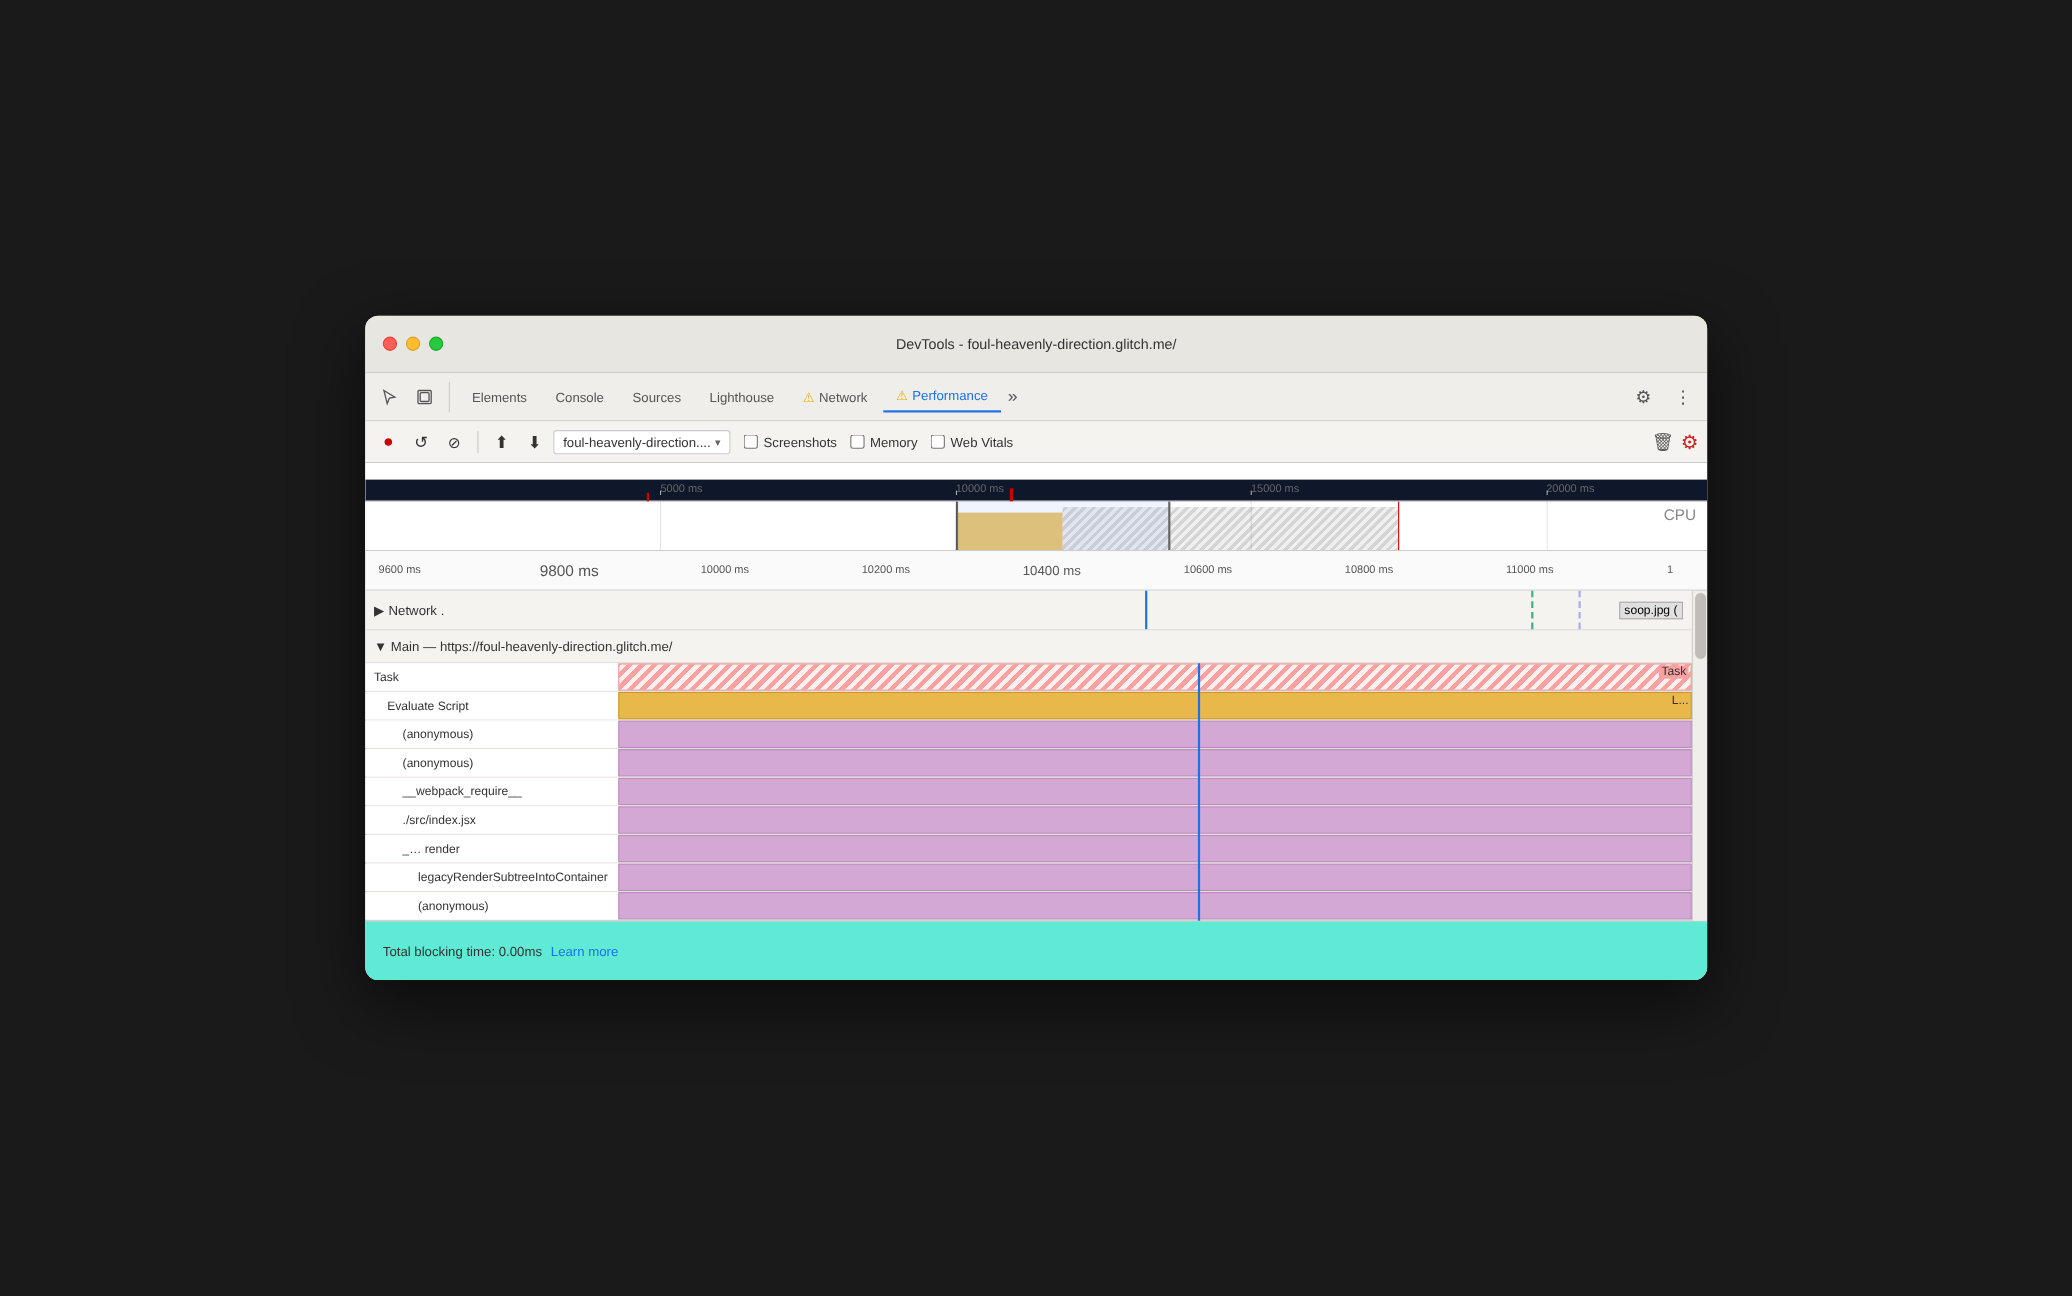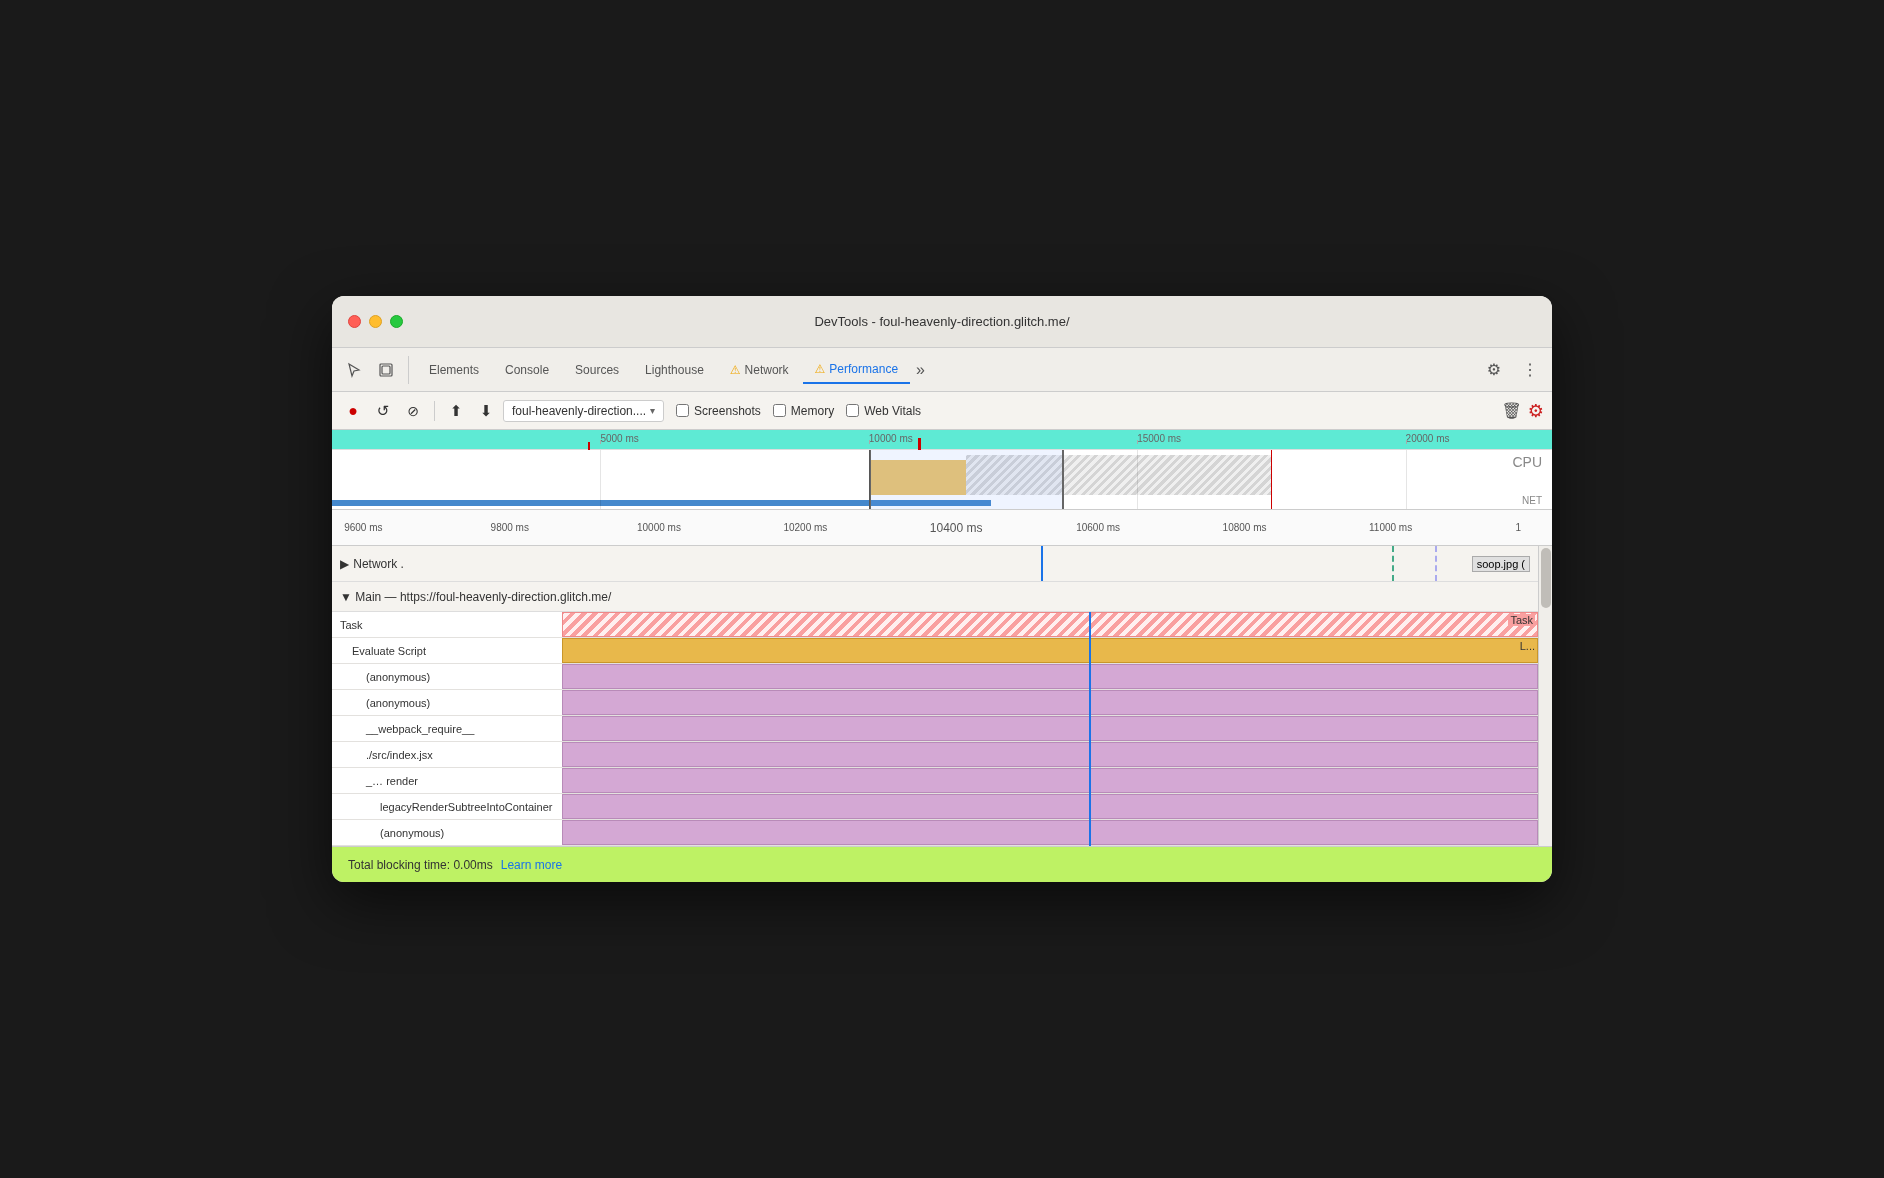--- a/index.html
+++ b/index.html
@@ -304,22 +304,22 @@
       position: absolute;
       left: calc(55% - 1px);
       top: 0;
       bottom: 0;
       width: 2px;
       background: #1a73e8;
       z-index: 10;
     }
     
     .status-bar {
-      background: #bef264;
-      height: 36px;
+      background: #5eead4;
+      height: 54px;
       display: flex;
       align-items: center;
       padding: 0 16px;
       font-size: 12px;
       color: #333;
       border-top: 1px solid #ccc;
       gap: 8px;
     }
     .learn-more {
       color: #1a73e8;
@@ -459,21 +459,21 @@
       </label>
     </div>
     <div class="toolbar-right">
       <div class="delete-btn">🗑</div>
       <div class="settings-red" style="color:#cc2222; font-size:18px;">⚙</div>
     </div>
   </div>
 
   <div class="timeline-overview">
 
-    <div style="height:20px; background:#5eead4; border-bottom:1px solid #ddd; position:relative;">
+    <div style="height:20px; background:#0f172a; border-bottom:1px solid #ddd; position:relative;margin-top:15px;">
       <span class="ruler-tick" style="left:22%;">5000 ms</span>
       <span class="ruler-tick" style="left:44%;">10000 ms</span>
       <span class="ruler-tick" style="left:66%;">15000 ms</span>
       <span class="ruler-tick" style="left:88%;">20000 ms</span>
 
       <div style="position:absolute; left:21%; top:12px; width:2px; height:8px; background:#cc0000;"></div>
       <div style="position:absolute; left:48%; top:8px; width:3px; height:12px; background:#cc0000;"></div>
     </div>
 
     <div style="position:relative; height:60px; background:#fff;">
@@ -494,21 +494,21 @@
       <div style="position:absolute; left:66%; top:0; bottom:0; width:1px; background:rgba(0,0,0,0.1);"></div>
       <div style="position:absolute; left:88%; top:0; bottom:0; width:1px; background:rgba(0,0,0,0.1);"></div>
 
       <div style="position:absolute; left:77%; top:0; bottom:0; width:1px; background:#cc0000;"></div>
     </div>
   </div>
 
   <div style="background:#fafafa; height:36px; border-bottom:1px solid #ccc; display:flex; align-items:center; position:relative; overflow:hidden;">
     <div style="position:relative; width:100%; display:flex; align-items:center; padding:0 8px;">
       <span style="font-size:10px; color:#555; position:absolute; left:1%;">9600 ms</span>
-      <span style="font-size:10px; color:#555; position:absolute; left:13%;">9800 ms</span>
+      <span style="font-size:14px; color:#555; position:absolute; left:13%;">9800 ms</span>
       <span style="font-size:10px; color:#555; position:absolute; left:25%;">10000 ms</span>
       <span style="font-size:10px; color:#555; position:absolute; left:37%;">10200 ms</span>
       <span style="font-size:12px; color:#555; position:absolute; left:49%;">10400 ms</span>
       <span style="font-size:10px; color:#555; position:absolute; left:61%;">10600 ms</span>
       <span style="font-size:10px; color:#555; position:absolute; left:73%;">10800 ms</span>
       <span style="font-size:10px; color:#555; position:absolute; left:85%;">11000 ms</span>
       <span style="font-size:10px; color:#555; position:absolute; left:97%;">1</span>
     </div>
   </div>
 

